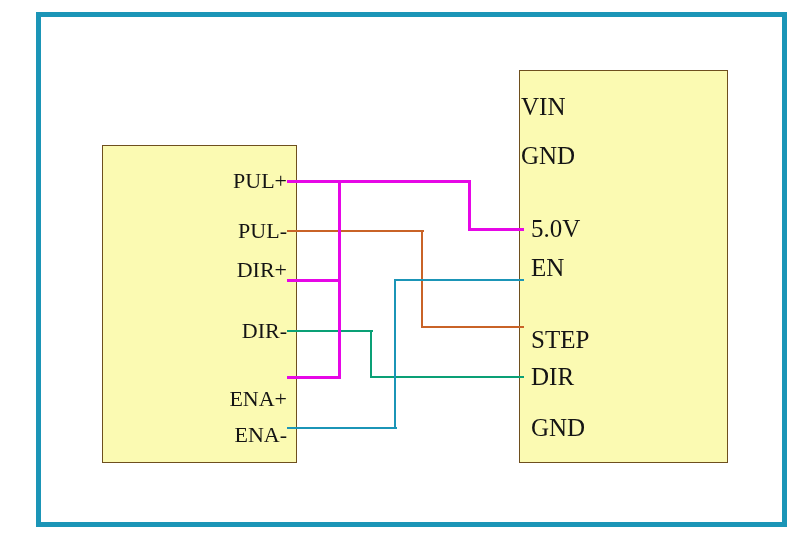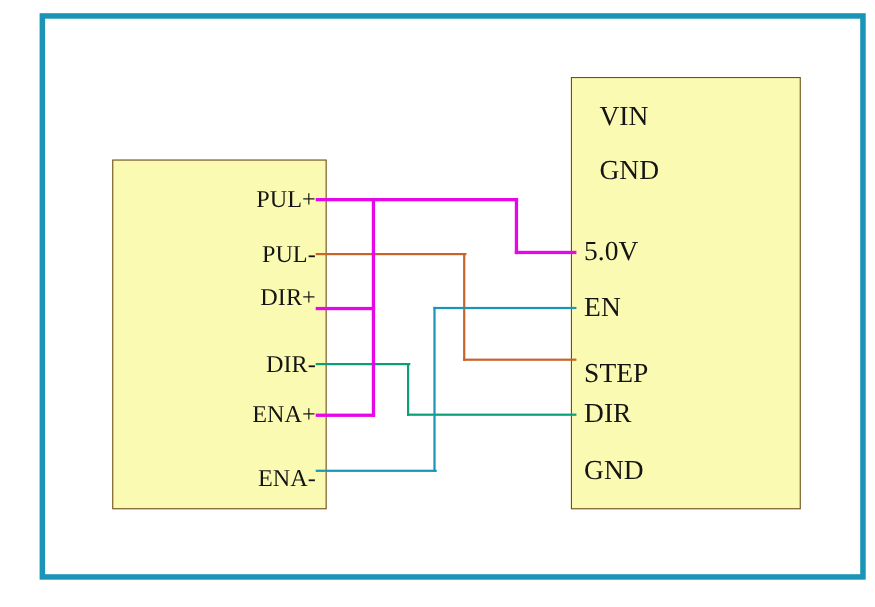--- a/index.html
+++ b/index.html
@@ -18,21 +18,21 @@
   #left-box{left:102px;top:145px;width:195px;height:318px;}
   #right-box{left:519px;top:70px;width:209px;height:393px;}
   .lpin{
     position:absolute;right:508px;text-align:right;
     font-size:22px;line-height:26px;color:var(--text);white-space:nowrap;font-family:Liberation Serif, serif;
   }
   .rpin{
     position:absolute;left:531px;text-align:left;
     font-size:25px;line-height:28px;color:var(--text);white-space:nowrap;
   }
-  .rpin.edge{left:521px;padding-left:24px;}
+  .rpin.edge{left:521px;}
   .wire{position:absolute;}
   .h{height:2px;} .v{width:2px;}
   .h3{height:3px;} .v3{width:3px;}
   .c-magenta{background:var(--magenta);}
   .c-orange{background:var(--orange);}
   .c-green{background:var(--green);}
   .c-cyan{background:var(--cyan);}
 </style>
 </head>
 <body>
@@ -42,27 +42,27 @@
   <div class="frame"></div>
 
   <div id="left-box" class="pinbox"></div>
 
   <div id="right-box" class="pinbox"></div>
 
   <span class="lpin" style="top:168px">PUL+</span>
   <span class="lpin" style="top:218px">PUL-</span>
   <span class="lpin" style="top:257px">DIR+</span>
   <span class="lpin" style="top:318px">DIR-</span>
-  <span class="lpin" style="top:364px">ENA+</span>
+  <span class="lpin" style="top:386px">ENA+</span>
   <span class="lpin" style="top:422px">ENA-</span>
 
   <span class="rpin edge" style="top:93px">VIN</span>
   <span class="rpin edge" style="top:142px">GND</span>
   <span class="rpin" style="top:215px">5.0V</span>
-  <span class="rpin" style="top:266px">EN</span>
+  <span class="rpin" style="top:254px">EN</span>
   <span class="rpin" style="top:326px">STEP</span>
   <span class="rpin" style="top:363px">DIR</span>
   <span class="rpin" style="top:414px">GND</span>
 
   <div class="wire h c-orange" style="left:287px;top:230px;width:137px"></div>
   <div class="wire v c-orange" style="left:421px;top:230px;height:98px"></div>
   <div class="wire h c-orange" style="left:421px;top:326px;width:103px"></div>
 
   <div class="wire h c-green" style="left:287px;top:330px;width:86px"></div>
   <div class="wire v c-green" style="left:370px;top:330px;height:48px"></div>

